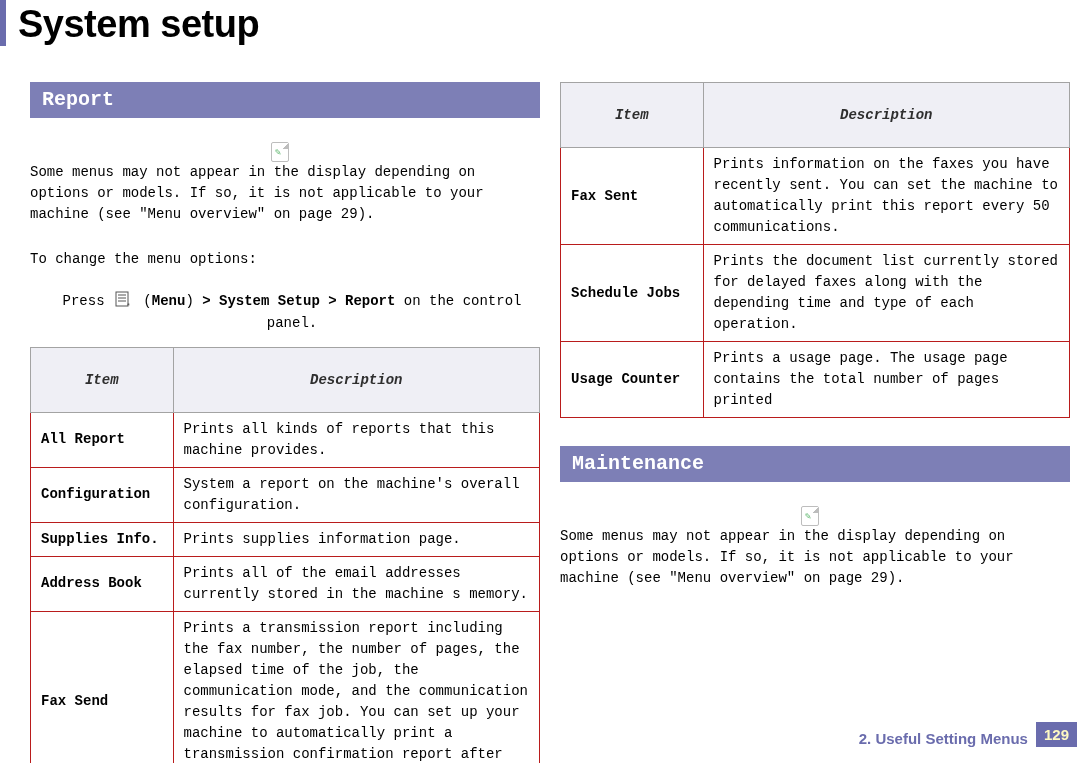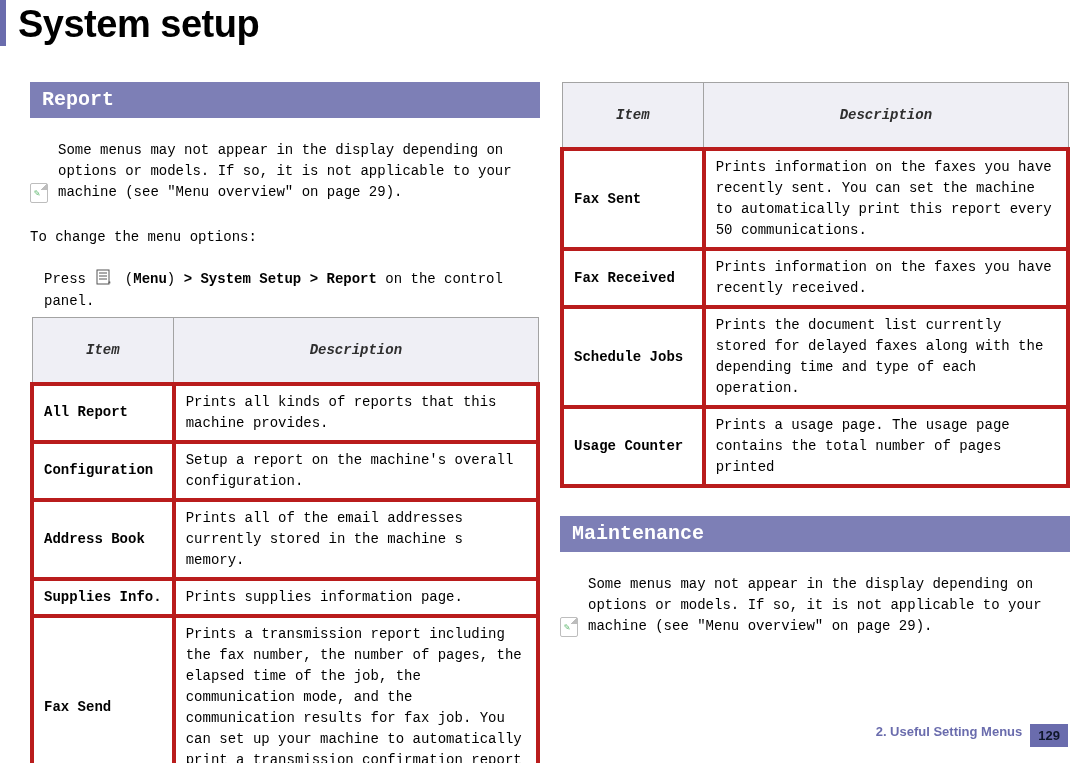--- a/index.html
+++ b/index.html
@@ -43,25 +43,26 @@
   .section-bar {
     background: #7d7fb6;
     color: #fff;
     font-size: 20px;
     font-weight: 600;
     padding: 6px 12px 7px 12px;
     margin-bottom: 22px;
   }
   .note-box {
     display: flex;
-    align-items: flex-end;
+    align-items: center;
     border: none;
     padding: 0;
     margin-bottom: 24px;
     line-height: 1.5;
+    flex-direction: column;
   }
   .note-icon {
     width: 18px;
     height: 20px;
     border: 1px solid #bdbdbd;
     border-radius: 2px;
     margin-right: 10px;
     margin-top: 2px;
     position: relative;
     flex-shrink: 0;
@@ -78,23 +79,24 @@
     color: #5bb56b;
     font-size: 10px;
     position: absolute;
     left: 3px; top: 2px;
   }
   .intro-text {
     margin-bottom: 20px;
     line-height: 1.5;
   }
   .press-line {
-    margin-bottom: 4px;
+    margin-bottom: 12px;
     line-height: 1.6;
     padding-left: 14px;
+    text-align: center;
   }
   .menu-icon {
     display: inline-block;
     width: 18px;
     height: 18px;
     vertical-align: -4px;
     margin: 0 2px;
   }
   .menu-icon svg { display: block; }
   table.data {
@@ -106,44 +108,44 @@
     background: #efeff5;
     border: 1px solid #a3a3a3;
     padding: 24px 10px;
     text-align: center;
     font-weight: 700;
     font-style: italic;
     color: #2e2e2e;
     margin-top: 20px;
   }
   table.data td {
-    border: 4px solid #b91c1c;
+    border: 1px solid #b91c1c;
     padding: 6px 10px;
     vertical-align: middle;
     line-height: 1.5;
   }
   table.data td.item {
     font-weight: 700;
     width: 28%;
     white-space: nowrap;
     margin-left: 48px;
   }
   .footer {
     position: absolute;
     bottom: 16px;
-    right: 12px;
-    display: flex;
-    align-items: flex-start;
-    font-size: 13px;
+    right: 3px;
+    display: flex;
+    align-items: flex-end;
+    font-size: 15px;
     font-weight: 700;
     color: #6a6cad;
   }
   .footer .page-num {
     background: #6a6cad;
-    color: #0f172a;
+    color: #fef9c3;
     padding: 4px 8px;
     margin-left: 8px;
     font-weight: 700;
   }
 </style>
 </head>
 <body>
 
 <div class="page-title-bar">
   <div class="title-accent"></div>
@@ -185,29 +187,29 @@
           <th>Description</th>
         </tr>
       </thead>
       <tbody>
         <tr>
             <td class="item">All Report</td>
             <td>Prints all kinds of reports that this machine provides.</td>
           </tr>
         <tr>
             <td class="item">Configuration</td>
-            <td>Setup a report on the machine's overall configuration.</td>
+            <td>System a report on the machine's overall configuration.</td>
+          </tr>
+        <tr>
+            <td class="item">Supplies Info.</td>
+            <td>Prints supplies  information page.</td>
           </tr>
         <tr>
             <td class="item">Address Book</td>
             <td>Prints all of the email addresses currently stored in the machine s memory.</td>
-          </tr>
-        <tr>
-            <td class="item">Supplies Info.</td>
-            <td>Prints supplies  information page.</td>
           </tr>
         <tr>
             <td class="item">Fax Send</td>
             <td>Prints a transmission report including the fax number, the number of pages, the elapsed time of the job, the communication mode, and the communication results for fax job. You can set up your machine to automatically print a transmission confirmation report after each fax job.</td>
           </tr>
       </tbody>
     </table>
   </div>
 
   <div class="col">
@@ -218,24 +220,20 @@
           <th>Item</th>
           <th>Description</th>
         </tr>
       </thead>
       <tbody>
         <tr>
             <td class="item">Fax Sent</td>
             <td>Prints information on the faxes you have recently sent. You can set the machine to automatically print this report every 50 communications.</td>
           </tr>
         <tr>
-            <td class="item">Fax Received</td>
-            <td>Prints information on the faxes you have recently received.</td>
-          </tr>
-        <tr>
             <td class="item">Schedule Jobs</td>
             <td>Prints the document list currently stored for delayed faxes along with the depending time and type of each operation.</td>
           </tr>
         <tr>
             <td class="item">Usage Counter</td>
             <td>Prints a usage page. The usage page contains the total number of pages printed</td>
           </tr>
       </tbody>
     </table>
 

